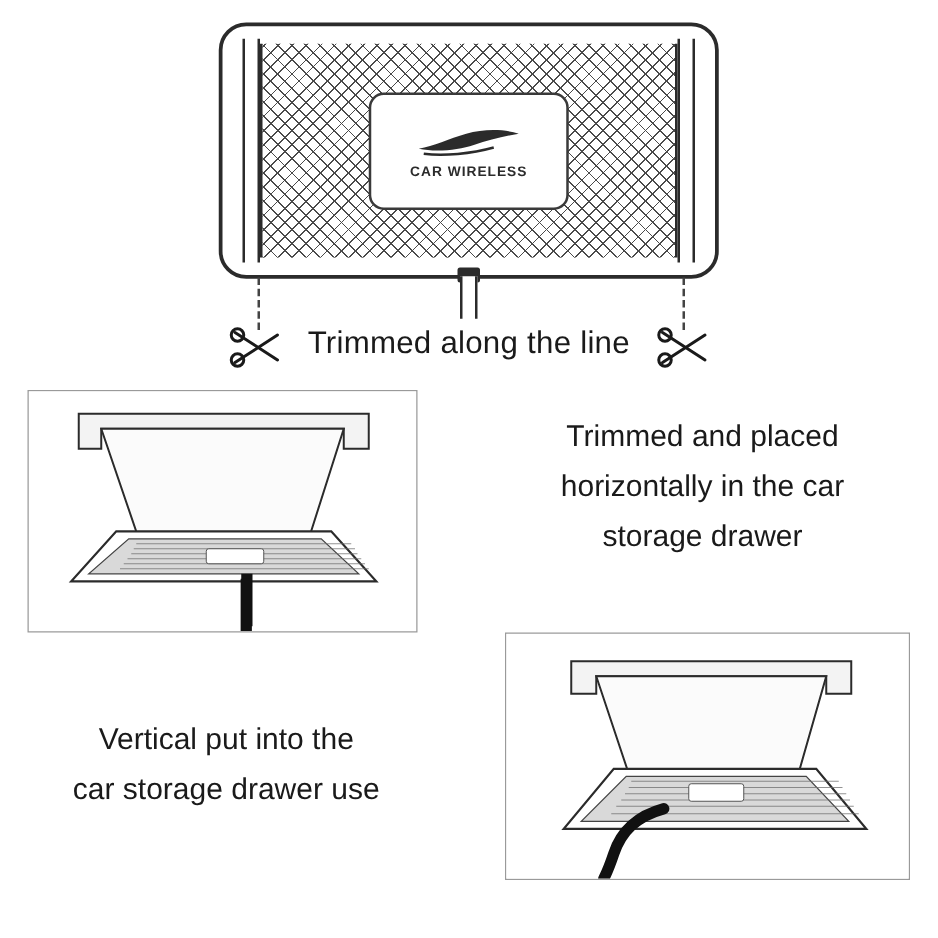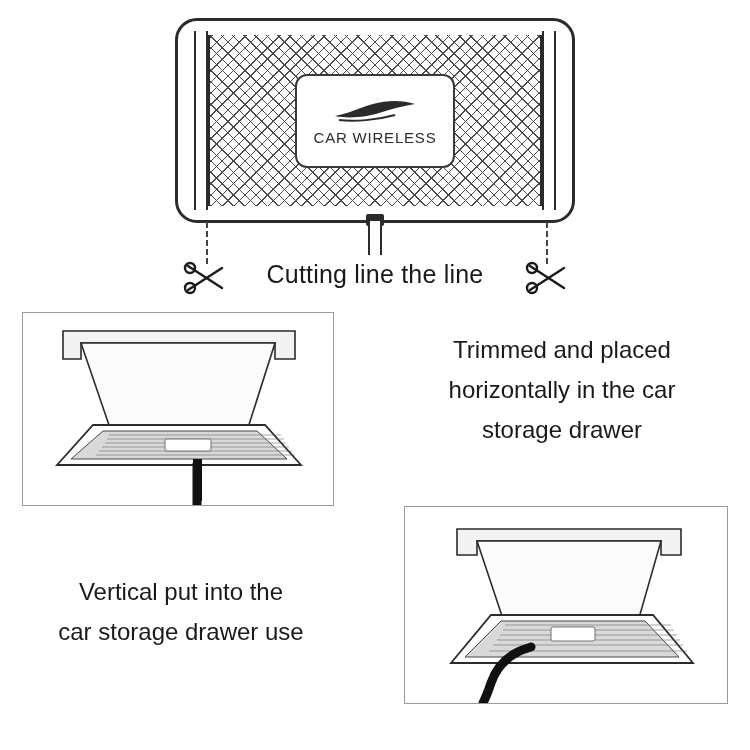--- a/index.html
+++ b/index.html
@@ -73,22 +73,22 @@
     border: 2px solid #3a3a3a;
     border-radius: 12px;
     display: flex;
     flex-direction: column;
     align-items: center;
     justify-content: center;
     gap: 4px;
   }
   .logo-mark { width: 92px; height: 30px; }
   .logo-text {
-    font-size: 15px;
-    font-weight: normal;
+    font-size: 11px;
+    font-weight: bold;
     letter-spacing: 0.8px;
     color: #2b2b2b;
   }
   .pad-cable {
     position: absolute;
     left: 50%;
     transform: translateX(-50%);
     top: 203px;
     width: 10px;
     height: 34px;
@@ -205,21 +205,21 @@
 
   <svg class="scissors right" viewBox="0 0 46 40">
     <g stroke="#1a1a1a" stroke-width="2.4" fill="none" stroke-linecap="round">
       <path d="M6 8 L40 30"></path>
       <path d="M6 32 L40 10"></path>
       <circle cx="8" cy="10" r="5"></circle>
       <circle cx="8" cy="30" r="5"></circle>
     </g>
   </svg>
 
-  <div class="cut-label">Cutting line the line</div>
+  <div class="cut-label">Trimmed along the line</div>
 
   <div class="photo photo-a">
     <svg class="drawer-svg" viewBox="0 0 310 192">
       <rect x="0" y="0" width="310" height="192" fill="#ffffff"></rect>
 
       <path d="M40 18 L272 18 L272 46 L252 46 L252 30 L58 30 L58 46 L40 46 Z" fill="#f3f3f3" stroke="#2b2b2b" stroke-width="1.6"></path>
 
       <path d="M58 30 L88 118 L224 118 L252 30 Z" fill="#fbfbfb" stroke="#2b2b2b" stroke-width="1.6"></path>
 
       <path d="M70 112 L242 112 L278 152 L34 152 Z" fill="#ffffff" stroke="#2b2b2b" stroke-width="1.8"></path>

